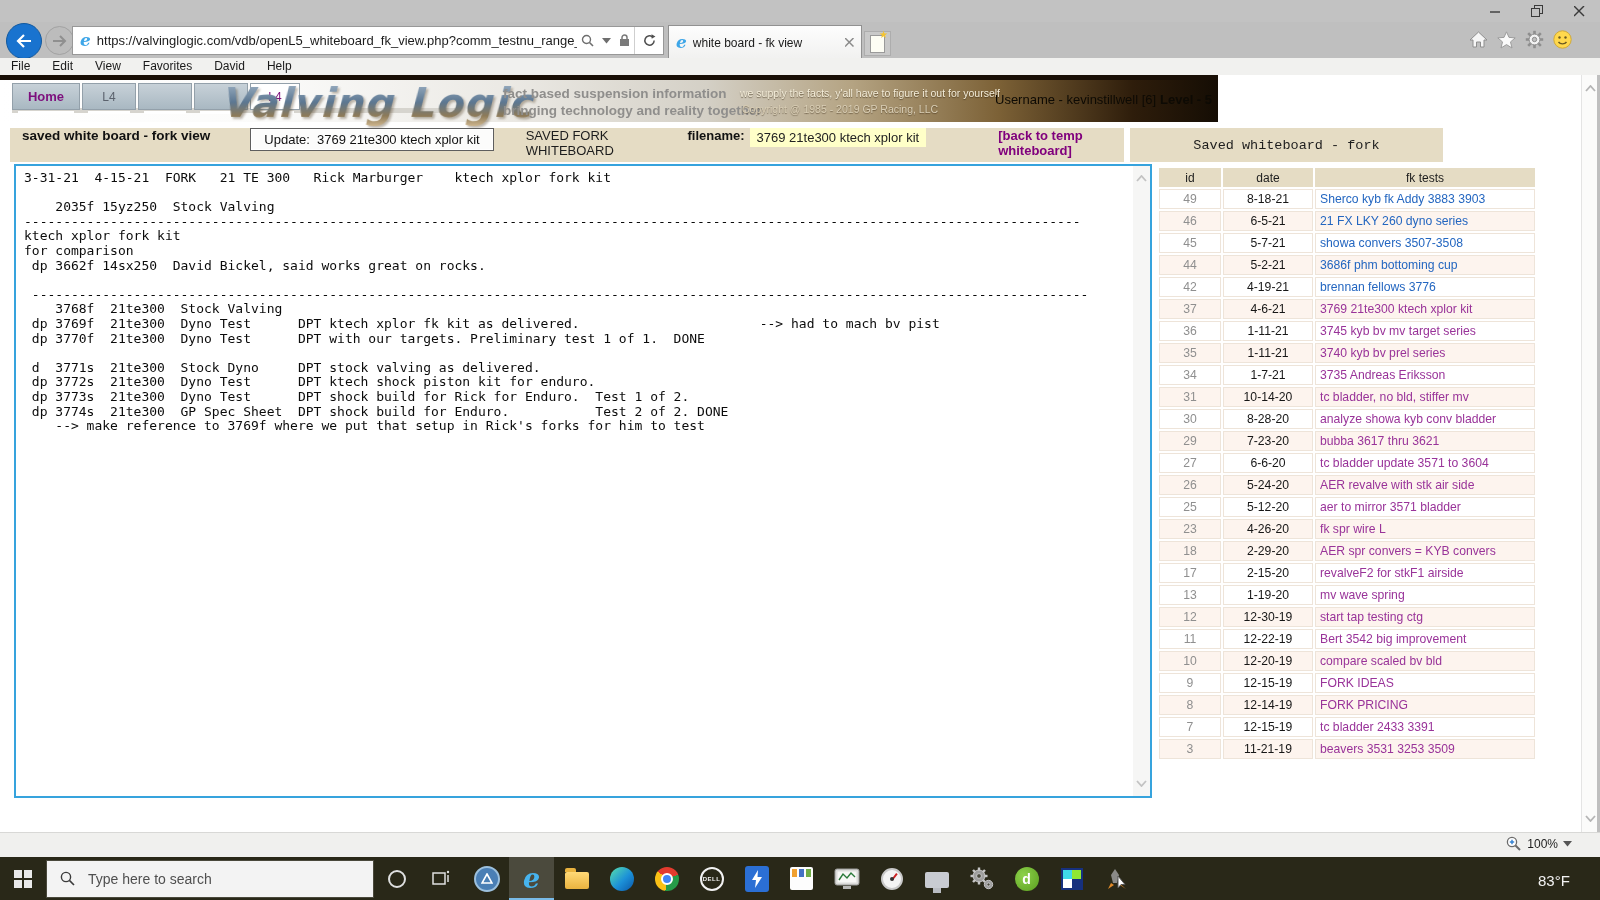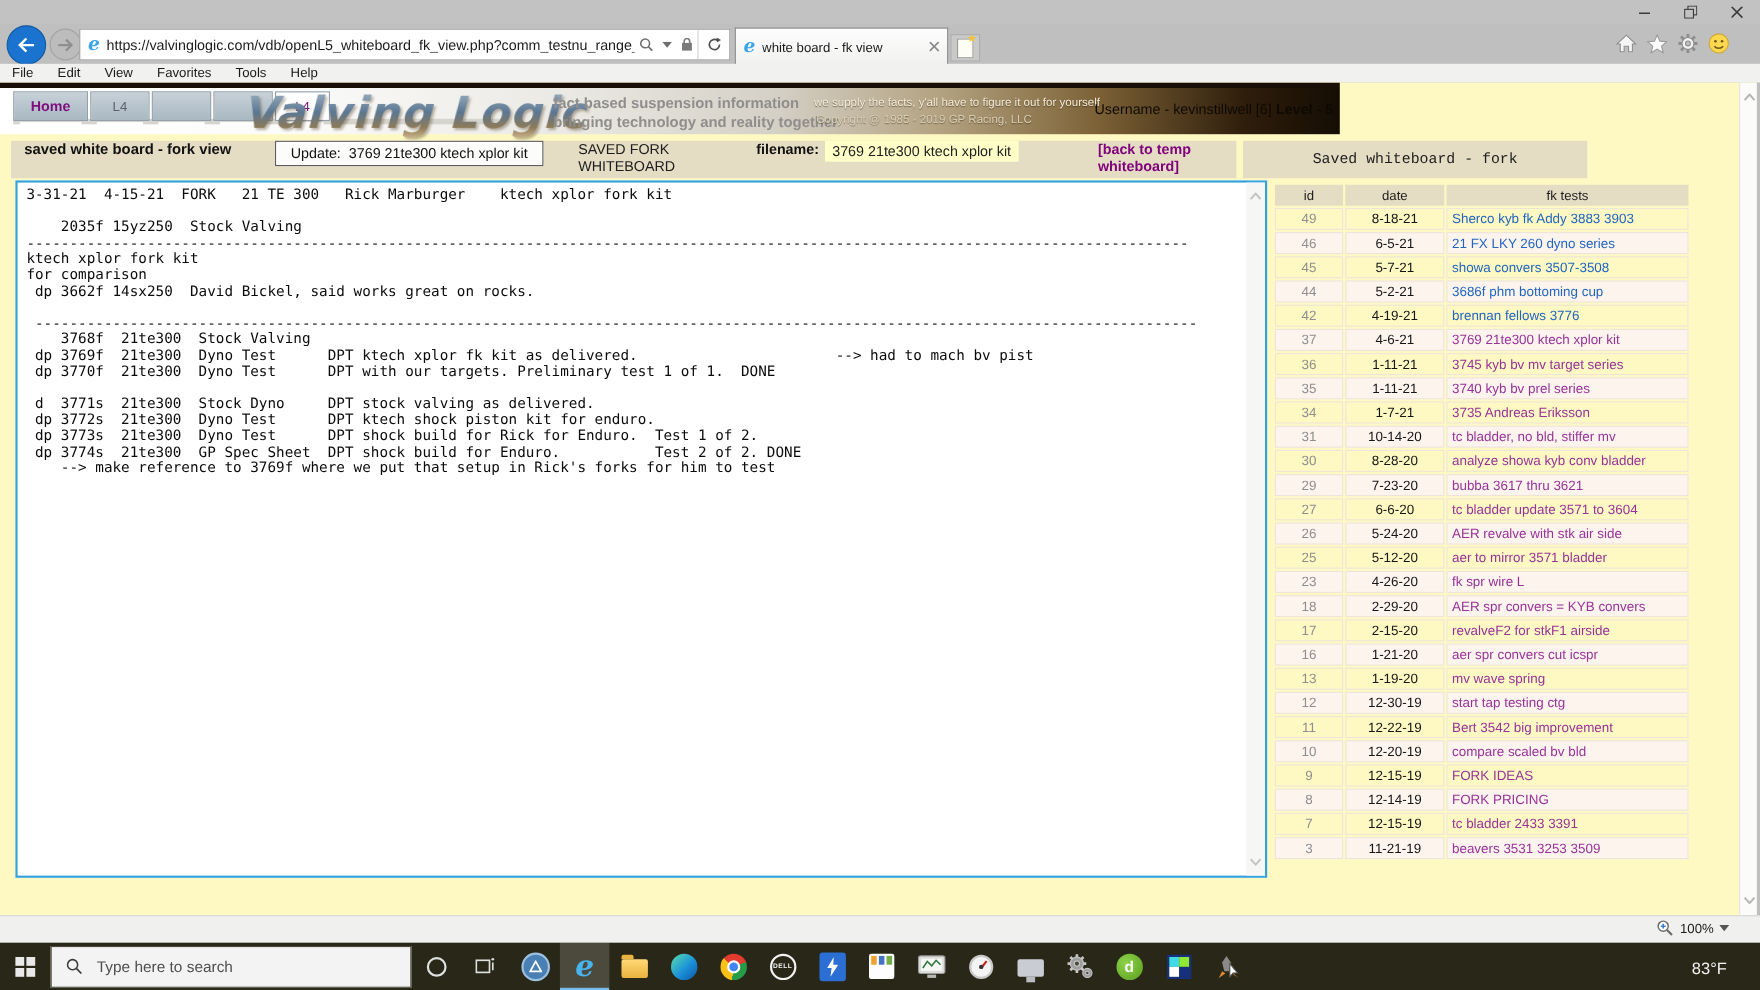--- a/index.html
+++ b/index.html
@@ -28,21 +28,21 @@
   #tabtitle{font-size:12px;color:#1a1a1a;flex:1;white-space:nowrap;overflow:hidden;}
   #newtab{left:864px;top:9px;width:25px;height:23px;background:#c9c9c9;border:1px solid #adadad;
           display:flex;align-items:center;justify-content:center;}
   .pagestar{position:relative;width:13px;height:16px;background:#fdfdf4;border:1px solid #9a9a9a;}
   .pagestar::after{content:"★";position:absolute;right:-4px;top:-7px;color:#f4c430;font-size:10px;}
   #chromeicons{right:28px;top:8px;display:flex;gap:9px;align-items:center;}
   #menurow{top:58px;left:0;width:1600px;height:17px;background:#f1f1ef;display:flex;align-items:center;}
   .menuitem{font-size:12px;color:#1a1a1a;padding:0 11px;line-height:17px;}
 
   
-  #viewport{top:75px;left:0;width:1597px;height:757px;background:#fef9c3;overflow:hidden;}
+  #viewport{top:75px;left:0;width:1597px;height:757px;background:#ffffff;overflow:hidden;}
 
   
   #hdrstrip{top:0;left:0;width:1218px;height:5px;background:#190f06;}
   #hdrband{top:5px;left:0;width:1218px;height:42px;
     background:linear-gradient(90deg,#ffffff 0%,#fbfbfa 22%,#ebe9e4 42%,#d4d0c6 58%,#b4a382 70%,#7c6136 82%,#2e1d0b 93%,#150d04 100%);}
   #hnavstrip{left:12px;top:28px;width:444px;height:5px;background:#d6d4ce;}
   #hnav{left:12px;top:3px;display:flex;gap:2px;}
   .hbtn{height:25px;border:1px solid #93a0aa;background:linear-gradient(#c7d1d8,#a9b8c2);
         display:flex;align-items:center;justify-content:center;font-size:12px;color:#5b626d;position:relative;}
   .hbtn::after{content:"";position:absolute;left:5px;right:5px;bottom:-5px;height:3px;background:#fff;}
@@ -259,21 +259,21 @@
         </svg>
     </span>
   </div>
 </div>
 
 <div class="abs" id="menurow">
   <span class="menuitem">File</span>
   <span class="menuitem">Edit</span>
   <span class="menuitem">View</span>
   <span class="menuitem">Favorites</span>
-  <span class="menuitem">Tools</span>
+  <span class="menuitem">David</span>
   <span class="menuitem">Help</span>
 </div>
 
 <div class="abs" id="viewport">
 
   <div class="abs" id="hdrstrip"></div>
   <div class="abs" id="hdrband">
     <div class="abs" id="hnavstrip"></div>
     <div class="abs" id="hnav">
       <div class="hbtn b0">Home</div>
@@ -427,25 +427,20 @@
         </tr>
         <tr class="alt">
           <td class="c-id">18</td>
           <td class="c-date">2-29-20</td>
           <td class="c-test"><span class="tlink visited">AER spr convers = KYB convers</span></td>
         </tr>
         <tr>
           <td class="c-id">17</td>
           <td class="c-date">2-15-20</td>
           <td class="c-test"><span class="tlink visited">revalveF2 for stkF1 airside</span></td>
-        </tr>
-        <tr class="alt">
-          <td class="c-id">16</td>
-          <td class="c-date">1-21-20</td>
-          <td class="c-test"><span class="tlink visited">aer spr convers cut icspr</span></td>
         </tr>
         <tr>
           <td class="c-id">13</td>
           <td class="c-date">1-19-20</td>
           <td class="c-test"><span class="tlink visited">mv wave spring</span></td>
         </tr>
         <tr class="alt">
           <td class="c-id">12</td>
           <td class="c-date">12-30-19</td>
           <td class="c-test"><span class="tlink visited">start tap testing ctg</span></td>

